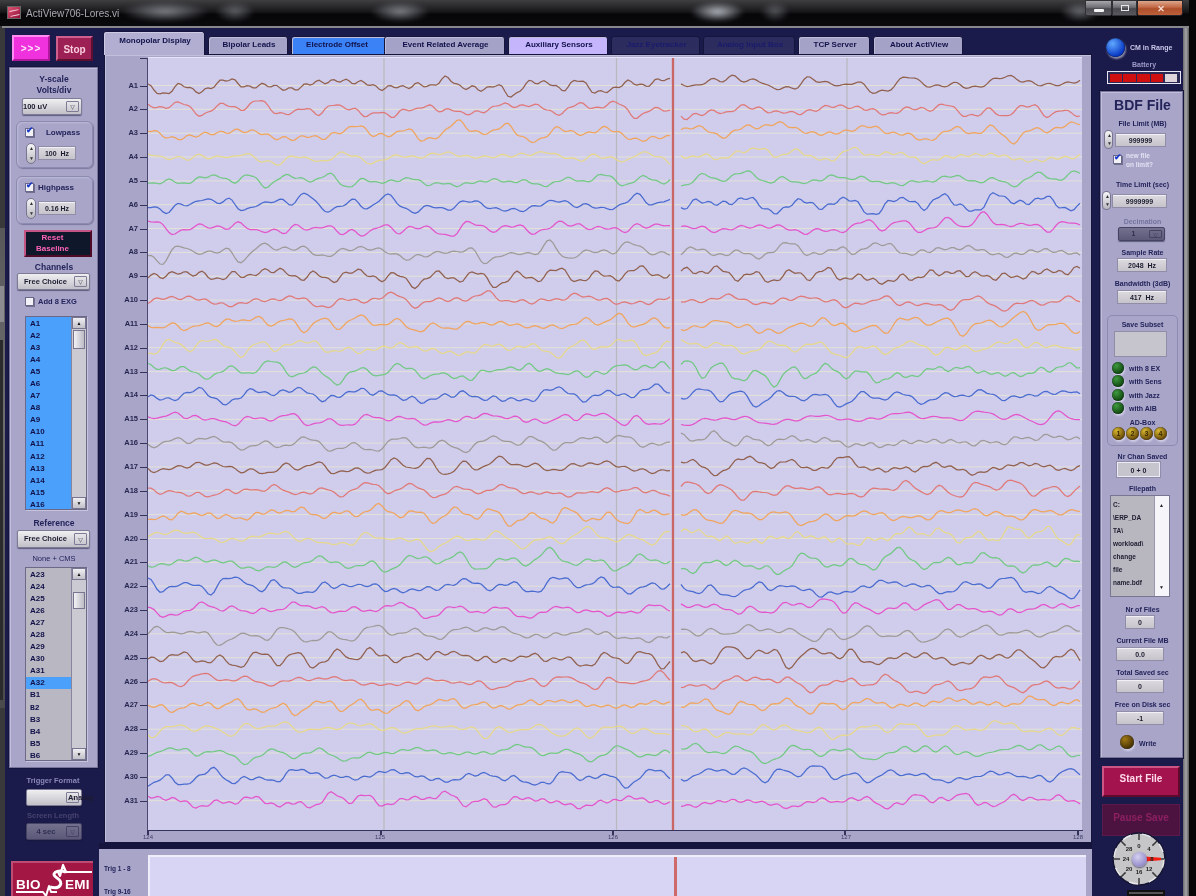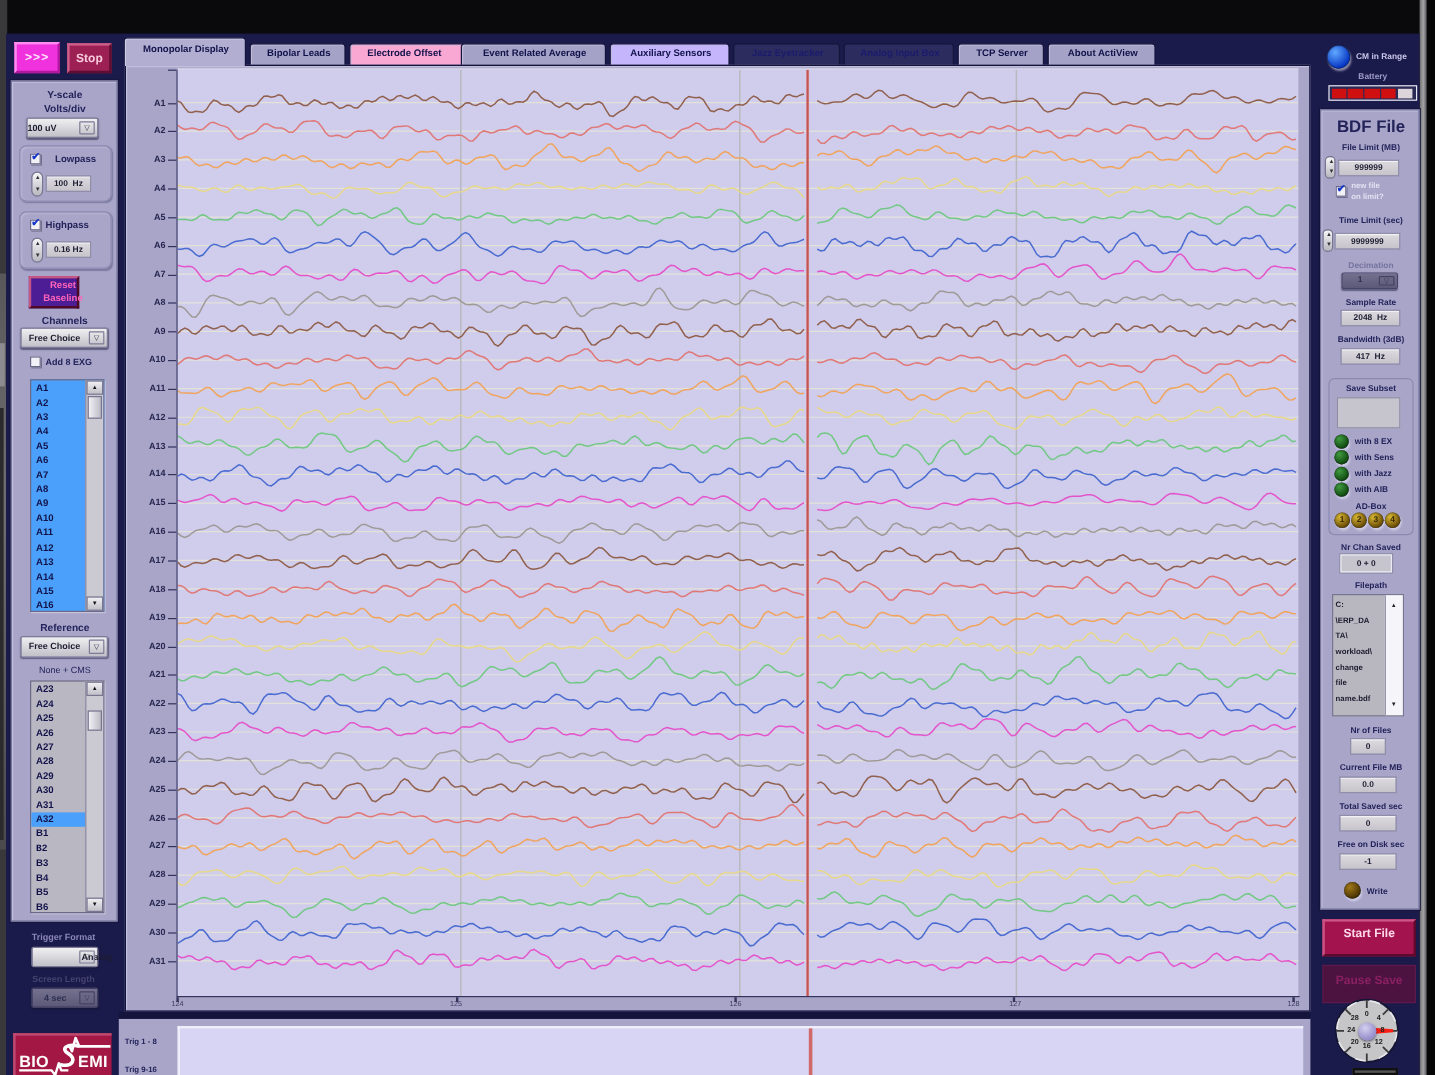--- a/index.html
+++ b/index.html
@@ -9,20 +9,43 @@
 <body>
 <div id="stage">
     <div id="blurwrap">
 <div style="position:absolute;left:0px;top:0px;width:1196px;height:896px;background:#0a0a0c;"></div>
       <div style="position:absolute;left:0px;top:0px;width:6px;height:896px;background:#39393b;"></div>
       <div style="position:absolute;left:0px;top:228px;width:5px;height:480px;background:linear-gradient(#58585a,#6e6e70 40%,#4a4a4c);"></div>
       <div style="position:absolute;left:0px;top:286px;width:4px;height:36px;background:#8c8c90;"></div>
       <div style="position:absolute;left:0px;top:340px;width:3px;height:360px;background:#2b2b2d;"></div>
       <div style="position:absolute;left:1183px;top:0px;width:6px;height:896px;background:linear-gradient(90deg,#6a6a6c,#a5a5a8 50%,#58585a);"></div>
       <div style="position:absolute;left:1189px;top:0px;width:7px;height:896px;background:#060607;"></div>
+      <div style="position:absolute;left:0px;top:0px;width:1189px;height:28px;">
+        <div style="position:absolute;left:0px;top:0px;width:1189px;height:26px;background:linear-gradient(#3f3f42,#17171a 45%,#060608 55%,#0a0a0d);"></div>
+        <div style="position:absolute;left:120px;top:2px;width:90px;height:20px;background:radial-gradient(ellipse at center, rgba(235,240,250,0.5), rgba(235,240,250,0) 70%);filter:blur(2px);"></div>
+        <div style="position:absolute;left:215px;top:2px;width:40px;height:20px;background:radial-gradient(ellipse at center, rgba(235,240,250,0.35), rgba(235,240,250,0) 70%);filter:blur(2px);"></div>
+        <div style="position:absolute;left:370px;top:2px;width:60px;height:20px;background:radial-gradient(ellipse at center, rgba(235,240,250,0.5), rgba(235,240,250,0) 70%);filter:blur(2px);"></div>
+        <div style="position:absolute;left:690px;top:2px;width:55px;height:20px;background:radial-gradient(ellipse at center, rgba(235,240,250,0.75), rgba(235,240,250,0) 70%);filter:blur(2px);"></div>
+        <div style="position:absolute;left:1060px;top:2px;width:40px;height:20px;background:radial-gradient(ellipse at center, rgba(235,240,250,0.4), rgba(235,240,250,0) 70%);filter:blur(2px);"></div>
+        <div style="position:absolute;left:760px;top:2px;width:30px;height:20px;background:radial-gradient(ellipse at center, rgba(235,240,250,0.3), rgba(235,240,250,0) 70%);filter:blur(2px);"></div>
+        <div style="position:absolute;left:2px;top:26px;width:1187px;height:2px;background:#88888c;"></div>
+        <div style="position:absolute;left:7px;top:6px;width:14px;height:13px;background:linear-gradient(135deg,#e05575,#911038);border:1px solid #666;">
+          <div style="position:absolute;left:2px;top:3px;width:9px;height:6px;border-top:1.5px solid #f8dce6;border-bottom:1.5px solid #f8dce6;transform:rotate(-12deg);"></div>
+        </div>
+        <div style="position:absolute;left:26px;top:7px;width:200px;height:13px;font-size:10px;color:#a9a9b2;font-weight:normal;text-align:left;line-height:13px;letter-spacing:0px;white-space:nowrap;">ActiView706-Lores.vi</div>
+        <div style="position:absolute;left:1085px;top:0px;width:27px;height:16px;background:linear-gradient(#a8a8ac,#6e6e74 45%,#4a4a50 55%,#5a5a60);border:1px solid #303034;border-radius:0 0 2px 2px;">
+          <div style="position:absolute;left:8px;top:8px;width:10px;height:2.5px;background:#f4f4f6;border-radius:1px;"></div>
+        </div>
+        <div style="position:absolute;left:1112px;top:0px;width:25px;height:16px;background:linear-gradient(#a6a6aa,#6c6c72 45%,#48484e 55%,#58585e);border:1px solid #303034;">
+          <div style="position:absolute;left:8px;top:4px;width:8px;height:6px;border:1.5px solid #e8e8ea;"></div>
+        </div>
+        <div style="position:absolute;left:1137px;top:0px;width:46px;height:16px;background:linear-gradient(#dca68c,#c36844 45%,#ad4f2a 55%,#bd603c);border:1px solid #26262a;border-radius:0 0 3px 2px;">
+          <div style="position:absolute;left:0;top:1px;width:46px;height:14px;font-size:9px;color:#f3ded4;text-align:center;line-height:14px;font-weight:bold;">✕</div>
+        </div>
+      </div>
       <div style="position:absolute;left:5px;top:28px;width:1178px;height:868px;background:#1b1b4b;"></div>
       <div style="position:absolute;left:9px;top:67px;width:89px;height:701px;background:#a8a5c9;border:1px solid #77749c;box-shadow:inset 1px 1px 0 #c2bfdc, 0 0 0 1px #14143c;">
         <div style="position:absolute;left:0px;top:5px;width:88px;height:12.5px;font-size:8.5px;color:#23235a;font-weight:bold;text-align:center;line-height:12.5px;letter-spacing:0px;white-space:nowrap;">Y-scale</div>
         <div style="position:absolute;left:0px;top:16px;width:88px;height:12.5px;font-size:8.5px;color:#23235a;font-weight:bold;text-align:center;line-height:12.5px;letter-spacing:0px;white-space:nowrap;">Volts/div</div>
         <div style="position:absolute;left:12px;top:30px;width:60px;height:17px;background:linear-gradient(#efeff1,#c2c0c8);border:1px solid #7d7b96;border-radius:2px;box-shadow:0 1px 1px rgba(20,20,50,.5);">
           <div style="position:absolute;left:0;top:0;width:42px;height:29px;font-size:7.5px;color:#1c1c30;font-weight:bold;text-align:left;line-height:15px;white-space:nowrap;">100 uV</div>
           <div style="position:absolute;right:2px;top:2px;width:13px;height:11px;border:1px solid #7d7b96;border-radius:1px;font-size:6px;color:#3c3c50;text-align:center;line-height:11px;">▽</div>
         </div>
         <div style="position:absolute;left:6px;top:53px;width:77px;height:47px;border:1px solid #8d8ab2;border-radius:6px;box-shadow:inset 1px 1px 2px rgba(255,255,255,.25),1px 1px 1px rgba(40,40,80,.35);"></div>
         <div style="position:absolute;left:15px;top:60px;width:9px;height:9px;background:#f2f1f6;border:1px solid #6a688a;box-shadow:1px 1px 0 rgba(30,30,60,.4);">
@@ -37,21 +60,21 @@
         <div style="position:absolute;left:6px;top:108px;width:77px;height:48px;border:1px solid #8d8ab2;border-radius:6px;box-shadow:inset 1px 1px 2px rgba(255,255,255,.25),1px 1px 1px rgba(40,40,80,.35);"></div>
         <div style="position:absolute;left:15px;top:115px;width:9px;height:9px;background:#f2f1f6;border:1px solid #6a688a;box-shadow:1px 1px 0 rgba(30,30,60,.4);">
           <div style="position:absolute;left:0px;top:-3px;width:9px;height:9px;font-size:9px;color:#1536c8;font-weight:bold;line-height:9px;">✔</div>
         </div>
         <div style="position:absolute;left:28px;top:114px;width:52px;height:12px;font-size:8px;color:#23235a;font-weight:bold;text-align:left;line-height:12px;letter-spacing:0px;white-space:nowrap;">Highpass</div>
         <div style="position:absolute;left:16px;top:130px;width:10px;height:21px;background:linear-gradient(#f6f6f8,#b9b7bf);border:1px solid #77758f;border-radius:5px;">
           <div style="position:absolute;left:2px;top:2px;font-size:5px;color:#333;line-height:5px;">▲</div>
           <div style="position:absolute;left:2px;bottom:2px;font-size:5px;color:#333;line-height:5px;">▼</div>
         </div>
         <div style="position:absolute;left:28px;top:133px;width:38px;height:14px;background:linear-gradient(#dddbe0,#c6c4ca);border:1px solid #8f8da8;box-shadow:inset 0 1px 0 #f2f1f5;font-size:7px;color:#1c1c30;font-weight:bold;text-align:center;line-height:14px;white-space:nowrap;">0.16 Hz</div>
-        <div style="position:absolute;left:14px;top:162px;width:42px;height:27px;background:#4c1d95;border:2px solid;border-color:#c55585 #4f0a27 #4f0a27 #c55585;">
+        <div style="position:absolute;left:14px;top:162px;width:68px;height:27px;background:#0f172a;border:2px solid;border-color:#c55585 #4f0a27 #4f0a27 #c55585;">
           <div style="position:absolute;left:0;top:1px;width:53px;height:10px;font-size:8px;font-weight:bold;color:#ff64b8;text-align:center;">Reset</div>
           <div style="position:absolute;left:0;top:12px;width:53px;height:10px;font-size:8px;font-weight:bold;color:#ff64b8;text-align:center;">Baseline</div>
         </div>
         <div style="position:absolute;left:0px;top:193px;width:88px;height:12.5px;font-size:8.5px;color:#23235a;font-weight:bold;text-align:center;line-height:12.5px;letter-spacing:0px;white-space:nowrap;">Channels</div>
         <div style="position:absolute;left:7px;top:205px;width:73px;height:17px;background:linear-gradient(#efeff1,#c2c0c8);border:1px solid #7d7b96;border-radius:2px;box-shadow:0 1px 1px rgba(20,20,50,.5);">
           <div style="position:absolute;left:0;top:0;width:55px;height:15px;font-size:7.5px;color:#1c1c30;font-weight:bold;text-align:center;line-height:15px;white-space:nowrap;">Free Choice</div>
           <div style="position:absolute;right:2px;top:2px;width:13px;height:11px;border:1px solid #7d7b96;border-radius:1px;font-size:6px;color:#3c3c50;text-align:center;line-height:11px;">▽</div>
         </div>
         <div style="position:absolute;left:15px;top:229px;width:9px;height:9px;background:#f2f1f6;border:1px solid #6a688a;box-shadow:1px 1px 0 rgba(30,30,60,.4);"></div>
         <div style="position:absolute;left:28px;top:228px;width:55px;height:11.5px;font-size:7.5px;color:#23235a;font-weight:bold;text-align:left;line-height:11.5px;letter-spacing:0px;white-space:nowrap;">Add 8 EXG</div>
@@ -236,21 +259,21 @@
           <path d="M53 9 C43 6 37 11 44 15 C51 19 48 27 37 24" stroke="#ffffff" stroke-width="3" fill="none"></path>
           <path d="M79 9 L56 9 L53 9 L50 2 L47 13 L45 9 L42 9" stroke="#ffffff" stroke-width="2.2" fill="none" stroke-linejoin="round"></path>
           <path d="M3 29 L30 29 L33 33 L36 23 L38 29 L44 29" stroke="#ffffff" stroke-width="2" fill="none" stroke-linejoin="round"></path>
         </svg></div>
       <div style="position:absolute;left:103px;top:31px;width:102px;height:24px;background:#b1aed2;border:1px solid #14143c;border-bottom:none;border-radius:3px 3px 0 0;box-shadow:inset 1px 1px 0 #cdcae4;z-index:5;">
         <div style="position:absolute;left:0;top:4px;width:102px;font-size:8px;font-weight:bold;color:#12124a;text-align:center;">Monopolar Display</div>
       </div>
       <div style="position:absolute;left:208px;top:36px;width:80px;height:19px;background:#a5a2c7;border:1px solid #14143c;border-radius:3px 3px 0 0;box-shadow:inset 1px 1px 0 #bfbcd9;">
         <div style="position:absolute;left:0;top:3px;width:80px;font-size:8px;font-weight:bold;color:#12124a;text-align:center;">Bipolar Leads</div>
       </div>
-      <div style="position:absolute;left:291px;top:36px;width:105px;height:19px;background:#f9a8d4;border:1px solid #14143c;border-radius:3px 3px 0 0;box-shadow:inset 1px 1px 0 #bfbcd9;">
+      <div style="position:absolute;left:291px;top:36px;width:105px;height:19px;background:#3b82f6;border:1px solid #14143c;border-radius:3px 3px 0 0;box-shadow:inset 1px 1px 0 #bfbcd9;">
         <div style="position:absolute;left:0;top:3px;width:90px;font-size:8px;font-weight:bold;color:#12124a;text-align:center;">Electrode Offset</div>
       </div>
       <div style="position:absolute;left:384px;top:36px;width:121px;height:19px;background:#a5a2c7;border:1px solid #14143c;border-radius:3px 3px 0 0;box-shadow:inset 1px 1px 0 #bfbcd9;">
         <div style="position:absolute;left:0;top:3px;width:121px;font-size:8px;font-weight:bold;color:#12124a;text-align:center;">Event Related Average</div>
       </div>
       <div style="position:absolute;left:508px;top:36px;width:100px;height:19px;background:#c4b5fd;border:1px solid #14143c;border-radius:3px 3px 0 0;box-shadow:inset 1px 1px 0 #bfbcd9;">
         <div style="position:absolute;left:0;top:3px;width:100px;font-size:8px;font-weight:bold;color:#12124a;text-align:center;">Auxiliary Sensors</div>
       </div>
       <div style="position:absolute;left:611px;top:36px;width:89px;height:19px;background:#2c2c5e;border:1px solid #14143c;border-radius:3px 3px 0 0;">
         <div style="position:absolute;left:0;top:3px;width:89px;font-size:8px;font-weight:bold;color:#1b1b6e;text-align:center;">Jazz Eyetracker</div>

